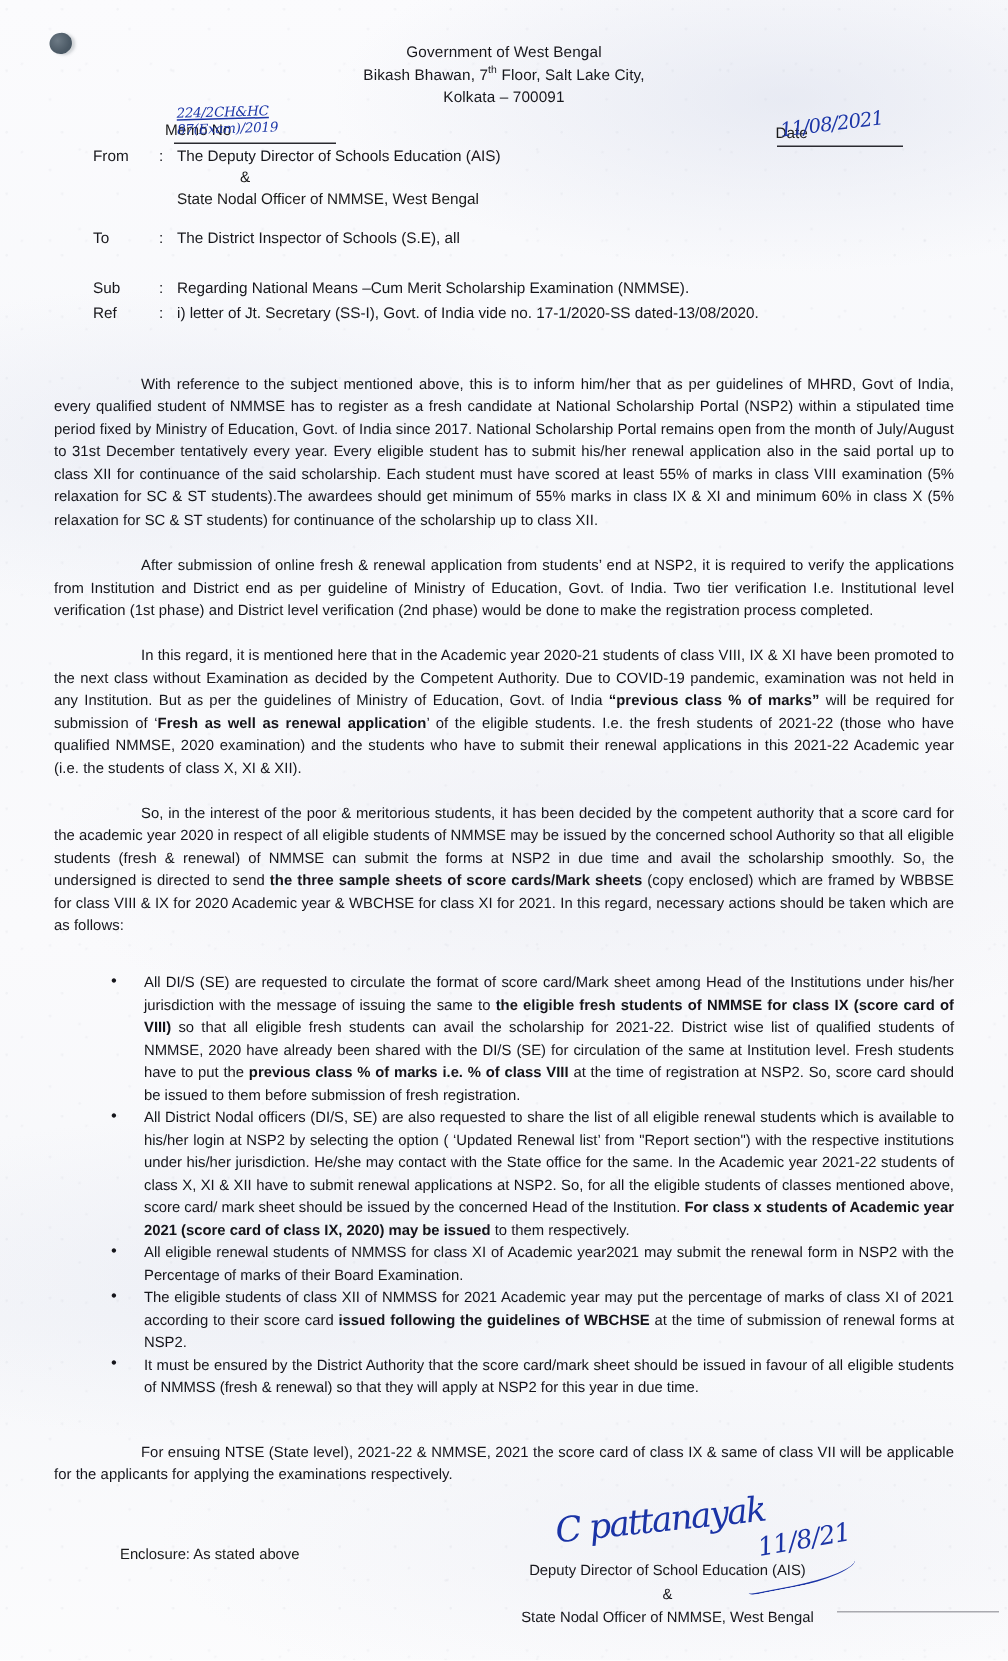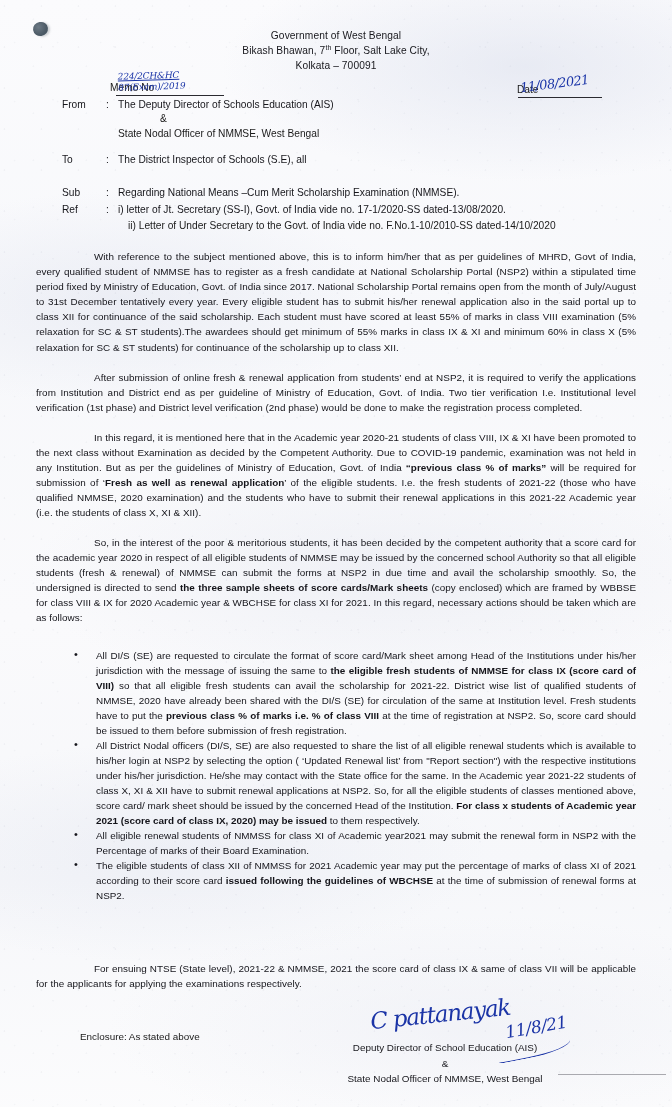--- a/index.html
+++ b/index.html
@@ -281,21 +281,20 @@
     <span class="lab">Sub</span>
     <span class="col">:</span>
     <span class="val">Regarding National Means –Cum Merit Scholarship Examination (NMMSE).</span>
   </div>
 
   <div class="lrow" style="left:62px; top:203px; width:590px;">
     <span class="lab">Ref</span>
     <span class="col">:</span>
     <span class="val">i) letter of Jt. Secretary (SS-I), Govt. of India vide no. 17-1/2020-SS dated-13/08/2020.</span>
   </div>
-  <div class="centered-sub" style="left:128px; top:219px; white-space:nowrap;">ii) Letter of Under Secretary to the Govt. of India vide no. F.No.1-10/2010-SS dated-14/10/2020</div>
 
   <div class="para" style="left:36px; top:249px; width:600px;">
     <span class="ind"></span><span>With reference to the subject mentioned above, this is to inform him/her that as per guidelines of MHRD, Govt of India, every qualified student of NMMSE has to register as a fresh candidate at National Scholarship Portal (NSP2) within a stipulated time period fixed by Ministry of Education, Govt. of India since 2017. National Scholarship Portal remains open from the month of July/August to 31st December tentatively every year. Every eligible student has to submit his/her renewal application also in the said portal up to class XII for continuance of the said scholarship. Each student must have scored at least 55% of marks in class VIII examination (5% relaxation for SC &amp; ST students).The awardees should get minimum of 55% marks in class IX &amp; XI and minimum 60% in class X (5% relaxation for SC &amp; ST students) for continuance of the scholarship up to class XII.</span>
   </div>
 
   <div class="para" style="left:36px; top:370px; width:600px;">
     <span class="ind"></span><span>After submission of online fresh &amp; renewal application from students’ end at NSP2, it is required to verify the applications from Institution and District end as per guideline of Ministry of Education, Govt. of India. Two tier verification I.e. Institutional level verification (1st phase) and District level verification (2nd phase) would be done to make the registration process completed.</span>
   </div>
 
   <div class="para" style="left:36px; top:430px; width:600px;">
@@ -317,20 +316,23 @@
     </div>
 
     <div class="bullet">
       <span>All eligible renewal students of NMMSS for class XI of Academic year2021 may submit the renewal form in NSP2 with the Percentage of marks of their Board Examination.</span>
     </div>
 
     <div class="bullet">
       <span> The eligible students of class XII of NMMSS for 2021 Academic year may put the percentage of marks of class XI of 2021 according to their score card </span><b>issued following the guidelines of WBCHSE</b><span> at the time of submission of renewal forms at NSP2.</span>
     </div>
 
+    <div class="bullet">
+      <span>It must be ensured by the District Authority that the score card/mark sheet should be issued in favour of  all eligible students of NMMSS (fresh &amp; renewal)  so that they will apply at NSP2  for this year in due time.</span>
+    </div>
 
   </div>
 
   <div class="para" style="left:36px; top:961px; width:600px;">
     <span class="ind"></span><span>For ensuing NTSE (State level), 2021-22 &amp; NMMSE, 2021 the score card of class IX &amp; same of class VII will be applicable for the applicants for applying the examinations respectively.</span>
   </div>
 
   <div class="enclosure">Enclosure: As stated above</div>
 
   <div class="signature">C pattanayak</div>

